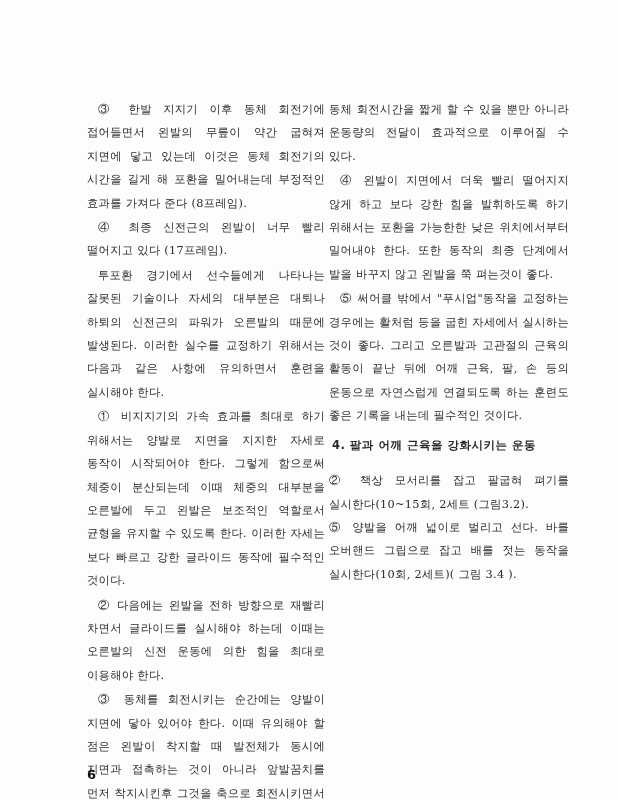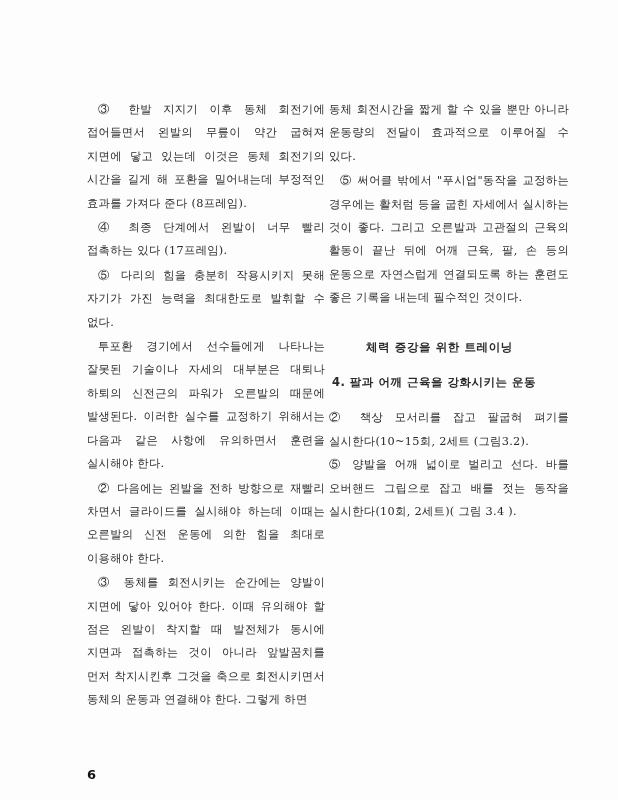--- a/index.html
+++ b/index.html
@@ -19,32 +19,32 @@
   .page-number { position:absolute; left:75px; top:767px; font-family:"DejaVu Sans", sans-serif;
                  font-weight:bold; font-size:13px; color:#111; }
 </style>
 </head>
 <body>
 
 <div class="page">
 
   <div class="col left">
     <p class="para">③ 한발 지지기 이후 동체 회전기에 접어들면서 왼발의 무릎이 약간 굽혀져 지면에 닿고 있는데 이것은 동체 회전기의 시간을 길게 해 포환을 밀어내는데 부정적인 효과를 가져다 준다 (8프레임).</p>
-    <p class="para">④ 최종 단계에서 왼발이 너무 빨리 접촉하는 있다 (17프레임).</p>
-    <p class="para">⑤ 다리의 힘을 충분히 작용시키지 못해 자기가 가진 능력을 최대한도로 발휘할 수 없다.</p>
+    <p class="para">④ 최종 신전근의 왼발이 너무 빨리 떨어지고 있다 (17프레임).</p>
     <p class="para">투포환 경기에서 선수들에게 나타나는 잘못된 기술이나 자세의 대부분은 대퇴나 하퇴의 신전근의 파워가 오른발의 때문에 발생된다. 이러한 실수를 교정하기 위해서는 다음과 같은 사항에 유의하면서 훈련을 실시해야 한다.</p>
+    <p class="para">① 비지지기의 가속 효과를 최대로 하기 위해서는 양발로 지면을 지지한 자세로 동작이 시작되어야 한다. 그렇게 함으로써 체중이 분산되는데 이때 체중의 대부분을 오른발에 두고 왼발은 보조적인 역할로서 균형을 유지할 수 있도록 한다. 이러한 자세는 보다 빠르고 강한 글라이드 동작에 필수적인 것이다.</p>
     <p class="para">② 다음에는 왼발을 전하 방향으로 재빨리 차면서 글라이드를 실시해야 하는데 이때는 오른발의 신전 운동에 의한 힘을 최대로 이용해야 한다.</p>
     <p class="para">③ 동체를 회전시키는 순간에는 양발이 지면에 닿아 있어야 한다. 이때 유의해야 할 점은 왼발이 착지할 때 발전체가 동시에 지면과 접촉하는 것이 아니라 앞발꿈치를 먼저 착지시킨후 그것을 축으로 회전시키면서 동체의 운동과 연결해야 한다. 그렇게 하면</p>
   </div>
 
   <div class="col right">
     <p class="para noindent">동체 회전시간을 짧게 할 수 있을 뿐만 아니라 운동량의 전달이 효과적으로 이루어질 수 있다.</p>
+    <p class="para">④ 왼발이 지면에서 더욱 빨리 떨어지지 않게 하고 보다 강한 힘을 발휘하도록 하기 위해서는 포환을 가능한한 낮은 위치에서부터 밀어내야 한다. 또한 동작의 최종 단계에서 발을 바꾸지 않고 왼발을 쭉 펴는것이 좋다.</p>
     <p class="para">⑤ 써어클 밖에서 "푸시업"동작을 교정하는 경우에는 활처럼 등을 굽힌 자세에서 실시하는 것이 좋다. 그리고 오른발과 고관절의 근육의 활동이 끝난 뒤에 어깨 근육, 팔, 손 등의 운동으로 자연스럽게 연결되도록 하는 훈련도 좋은 기록을 내는데 필수적인 것이다.</p>
 
-    <div class="section-title">체력 증강을 위한 트레이닝</div>
     <div class="sub-title">4. 팔과 어깨 근육을 강화시키는 운동</div>
 
     <p class="item">② 책상 모서리를 잡고 팔굽혀 펴기를 실시한다(10~15회, 2세트 (그림3.2).</p>
     <p class="item">⑤ 양발을 어깨 넓이로 벌리고 선다. 바를 오버핸드 그립으로 잡고 배를 젓는 동작을 실시한다(10회, 2세트)( 그림 3.4 ).</p>
   </div>
 
   <div class="page-number">6</div>
 </div>
 
 </body></html>

